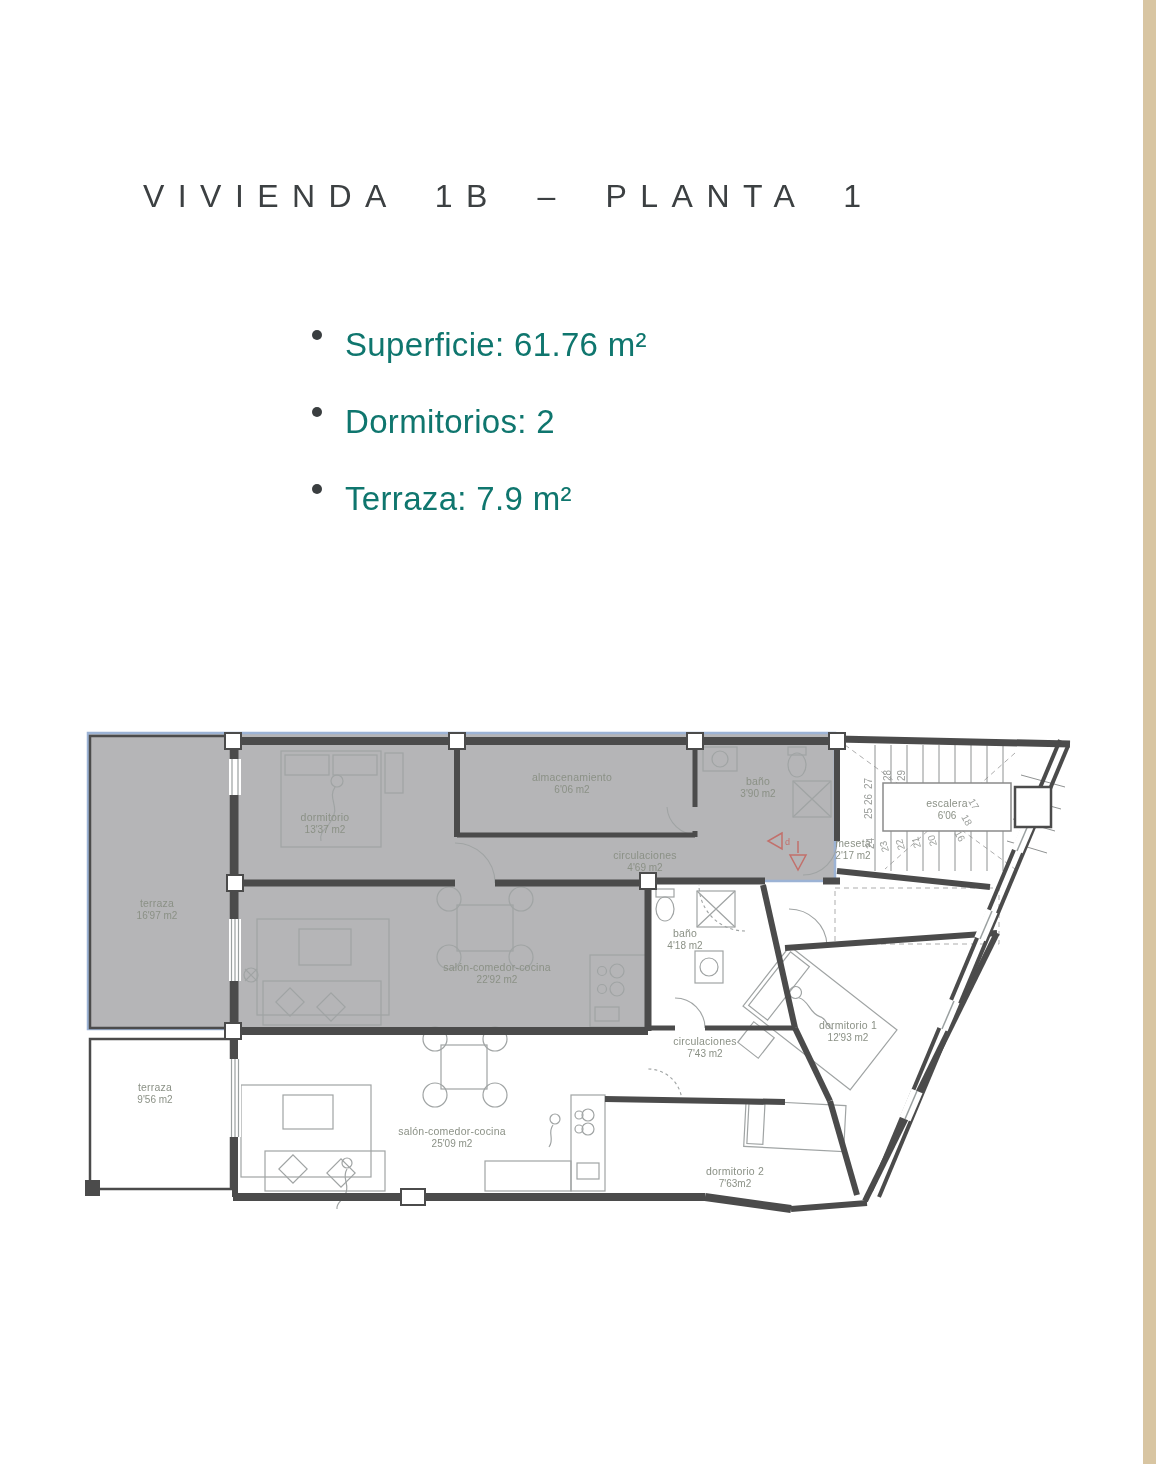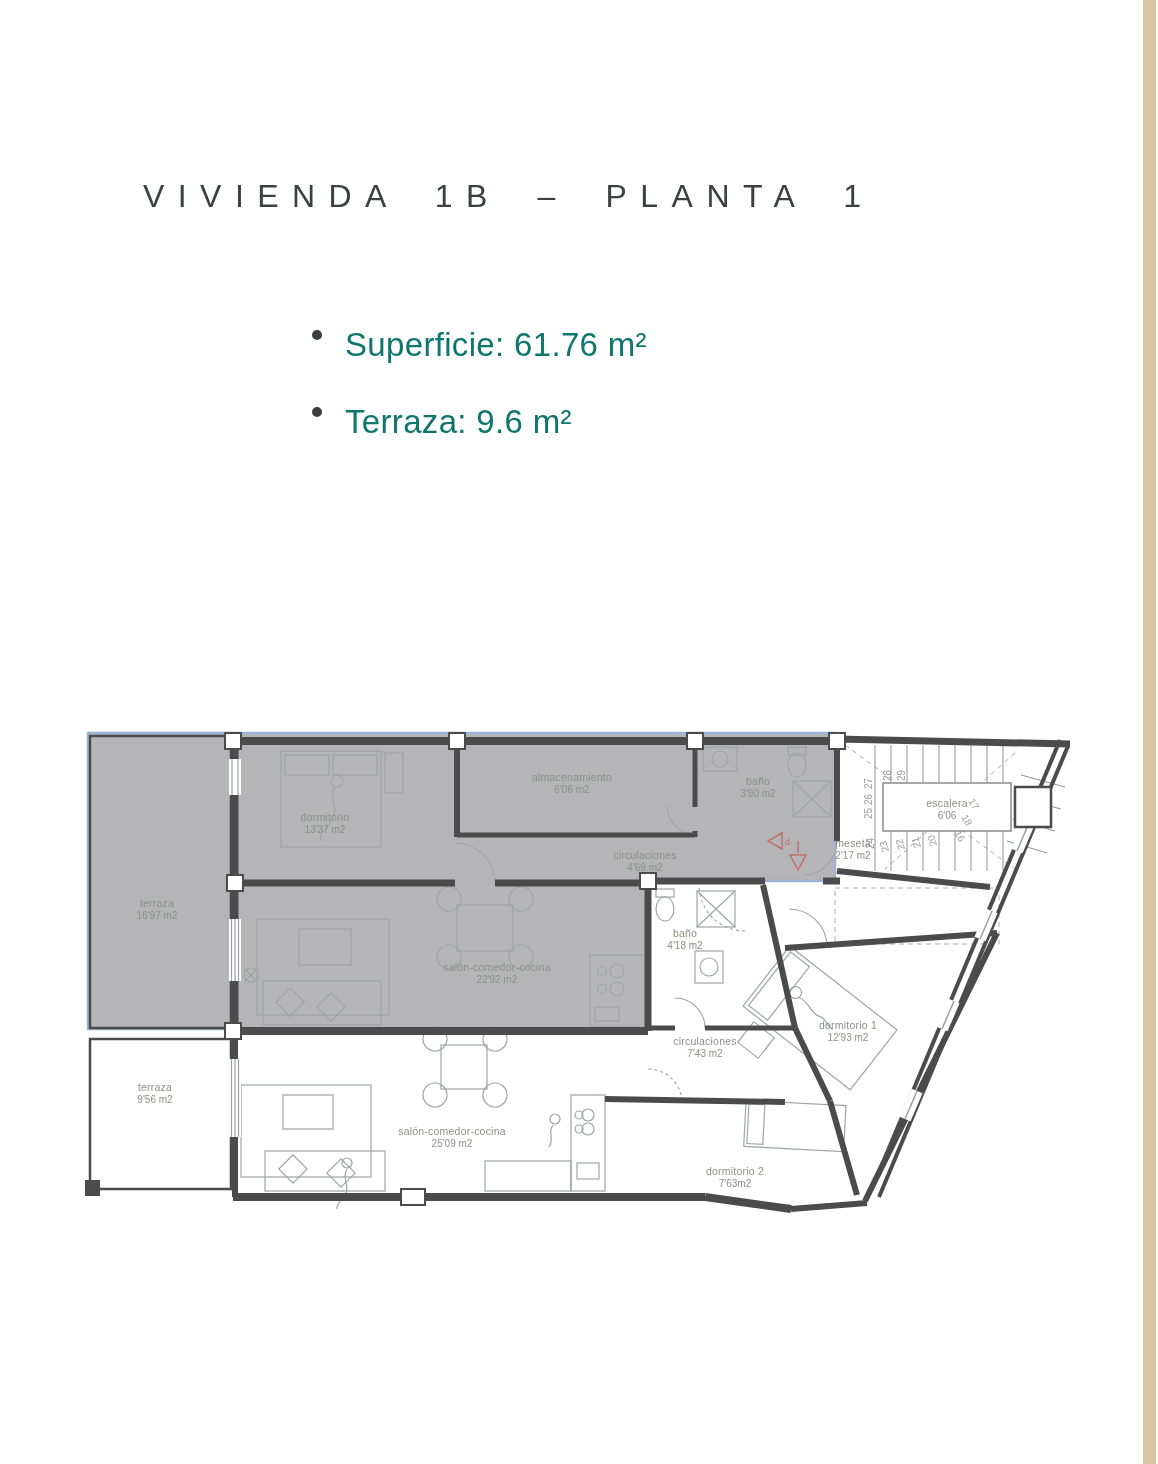--- a/index.html
+++ b/index.html
@@ -42,21 +42,25 @@
 
   <div id="title">VIVIENDA 1B – PLANTA 1</div>
 
   <ul id="details">
     <li>
         <span class="dot"></span>
         <span>Superficie: 61.76 m²</span>
       </li>
     <li>
         <span class="dot"></span>
-        <span>Terraza: 9.6 m²</span>
+        <span>Dormitorios: 2</span>
+      </li>
+    <li>
+        <span class="dot"></span>
+        <span>Terraza: 7.9 m²</span>
       </li>
   </ul>
 
   <div id="plan-wrap">
   <svg width="1010" height="500" viewBox="0 0 1010 500">
 
     <polygon points="3,10 750,10 750,158 563,158 563,306 3,306" fill="#b5b5b7" stroke="#9cb3d5" stroke-width="2.5"></polygon>
 
     <g stroke="#a0a4a4" stroke-width="1.2" fill="none">
 

